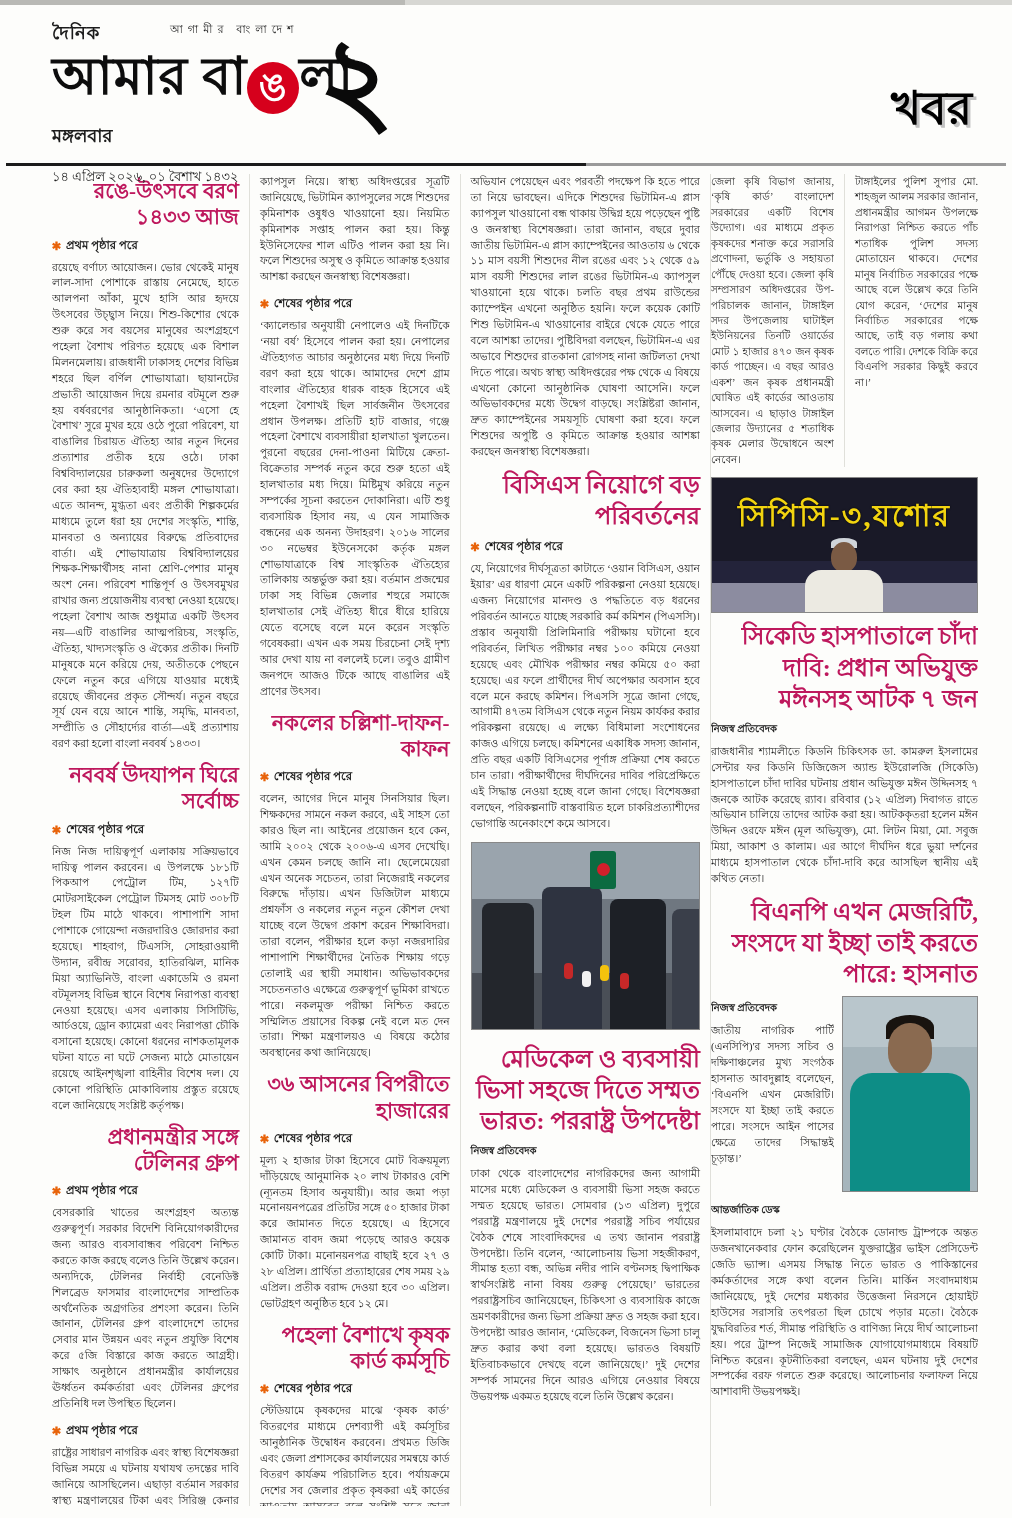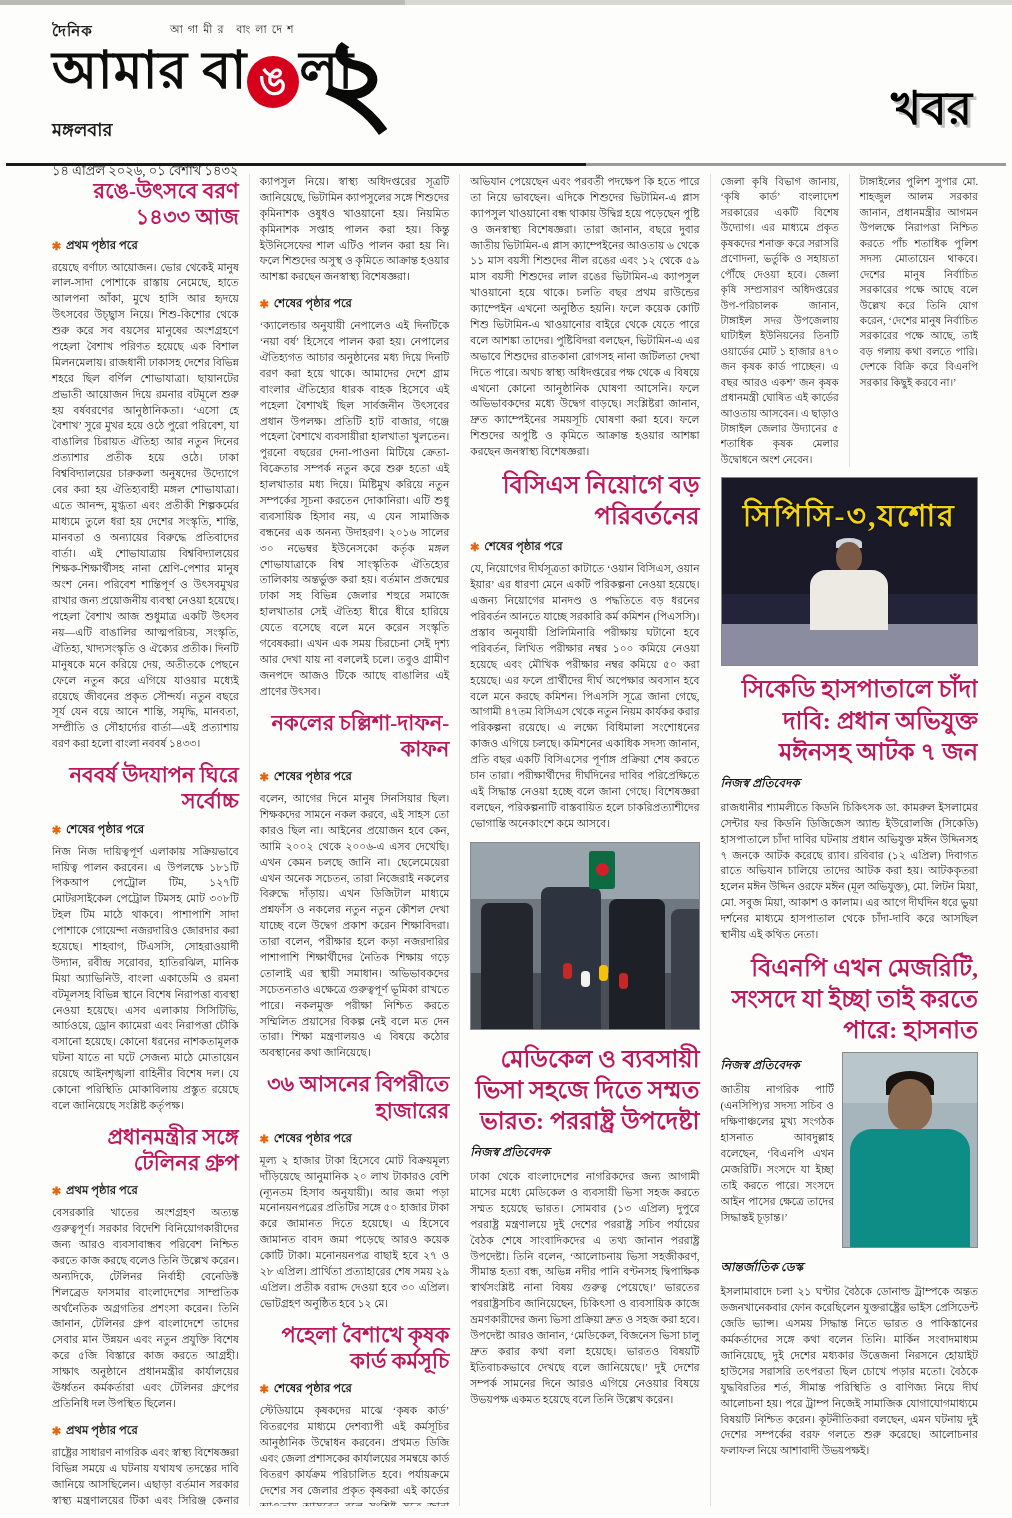--- a/index.html
+++ b/index.html
@@ -8,21 +8,21 @@
   .page {
     position:relative; width:1012px; height:1518px; margin:0 auto;
     background:#fdfdfb; color:#1c1c1c; overflow:hidden;
     box-shadow:0 0 6px rgba(0,0,0,.25);
   }
   .page-topline { height:5px; background:linear-gradient(90deg,#b9b9b5 0 40%, #d7d7d3 40%); }
 
   
   .masthead { position:relative; height:158px; padding:14px 38px 0 52px; }
   .brand { position:relative; display:inline-block; }
-  .daily { font-size:15px; font-weight:bold; letter-spacing:1px; }
+  .daily { font-size:18px; font-weight:bold; letter-spacing:1px; }
   .tagline { position:absolute; top:2px; left:118px; font-size:11px; letter-spacing:5px; white-space:nowrap; color:#222; }
   .title { font-size:52px; font-weight:bold; line-height:1.05; letter-spacing:1px; color:#0d0d0d; white-space:nowrap; }
   .title .circ {
     display:inline-flex; align-items:center; justify-content:center;
     width:52px; height:52px; border-radius:50%;
     background:#d6001c; color:#fff; font-size:38px; vertical-align:-6px;
   }
   .weekday { font-size:18px; font-weight:bold; margin-top:8px; }
   .dateline { font-size:13px; margin-top:14px; color:#222; }
   .pagenum {
@@ -37,42 +37,42 @@
   }
   .mast-rule { height:3px; margin:0 6px; background:linear-gradient(90deg,#1b1b1b 0 58%, #9a9a9a 58%); }
 
   
   .cols { display:flex; height:1340px; padding:8px 34px 0 52px; overflow:hidden; }
   .col { overflow:hidden; }
   .col + .col { border-left:1px solid #e0e0da; }
   .col1 { width:208px; padding-right:10px; }
   .col2 { width:222px; padding:0 10px; }
   .colmid { width:264px; padding:0 10px; }
-  .colright { width:284px; padding-left:10px; }
+  .colright { width:284px; }
 
   .article { margin-bottom:10px; }
   h2.head {
     font-size:21px; line-height:1.25; font-weight:bold; color:#be185d;
     text-align:right; margin:4px 0 6px;
   }
   h2.head-lg { font-size:24px; line-height:1.3; }
   .kicker { display:flex; align-items:center; gap:5px; font-size:11.5px; font-weight:bold; margin:2px 0 4px; }
   .kicker .sun { color:#e8630a; font-size:12px; }
-  .byline { font-size:12px; font-weight:bold; margin:4px 0 6px;font-style:italic; }
+  .byline { font-size:10px; font-weight:bold; margin:4px 0 6px; }
   .body-txt { font-size:10.6px; line-height:1.5; text-align:justify; color:#1f1f1f; }
   .body-sm { font-size:10.3px; }
 
   
   .subcols { display:flex; gap:10px; }
   .subcols > div { flex:1; overflow:hidden; }
   .subcols .subdiv { border-left:1px solid #e0e0da; padding-left:10px; }
 
   
   .photo { position:relative; overflow:hidden; border:1px solid #888; }
-  .photo-cpc { height:189px; background:linear-gradient(180deg,#191927 0 62%, #23233a 62% 78%, #8c8ca0 78%); margin:8px 0; }
+  .photo-cpc { height:136px; background:linear-gradient(180deg,#191927 0 62%, #23233a 62% 78%, #8c8ca0 78%); margin:8px 0; }
   .photo-cpc .banner {
     position:absolute; top:14px; left:0; right:0; text-align:center;
     color:#f2d410; font-size:30px; font-weight:bold; letter-spacing:2px;
     text-shadow:0 0 2px #000;
   }
   .photo-cpc .man-head { position:absolute; left:50%; top:64px; width:26px; height:30px; margin-left:-13px; border-radius:50% 50% 45% 45%; background:#7a5a44; }
   .photo-cpc .man-cap { position:absolute; left:50%; top:60px; width:26px; height:10px; margin-left:-13px; border-radius:50% 50% 0 0; background:#cfd4da; }
   .photo-cpc .man-shirt { position:absolute; left:50%; top:92px; width:78px; height:60px; margin-left:-39px; border-radius:16px 16px 0 0; background:#eceae2; }
 
   .photo-press { height:188px; margin:6px 0; background:linear-gradient(180deg,#9aa4ad 0 30%, #6f7780 30% 70%, #4a4f57 70%); }

